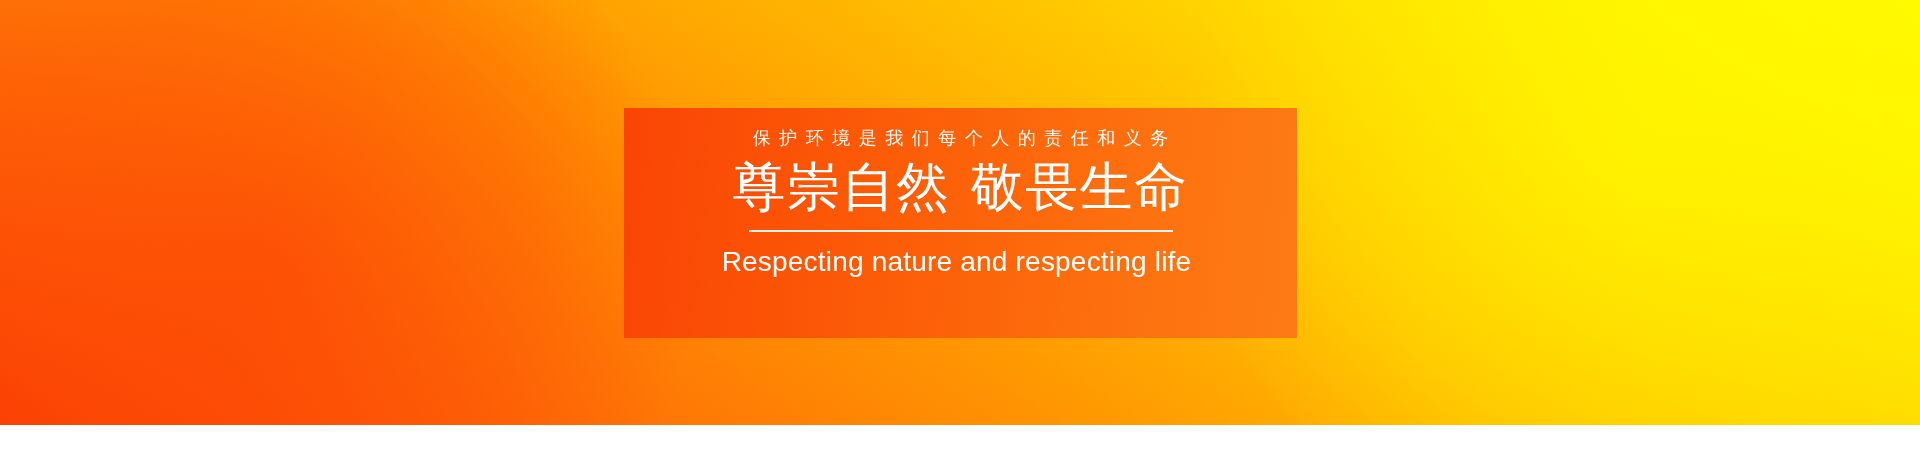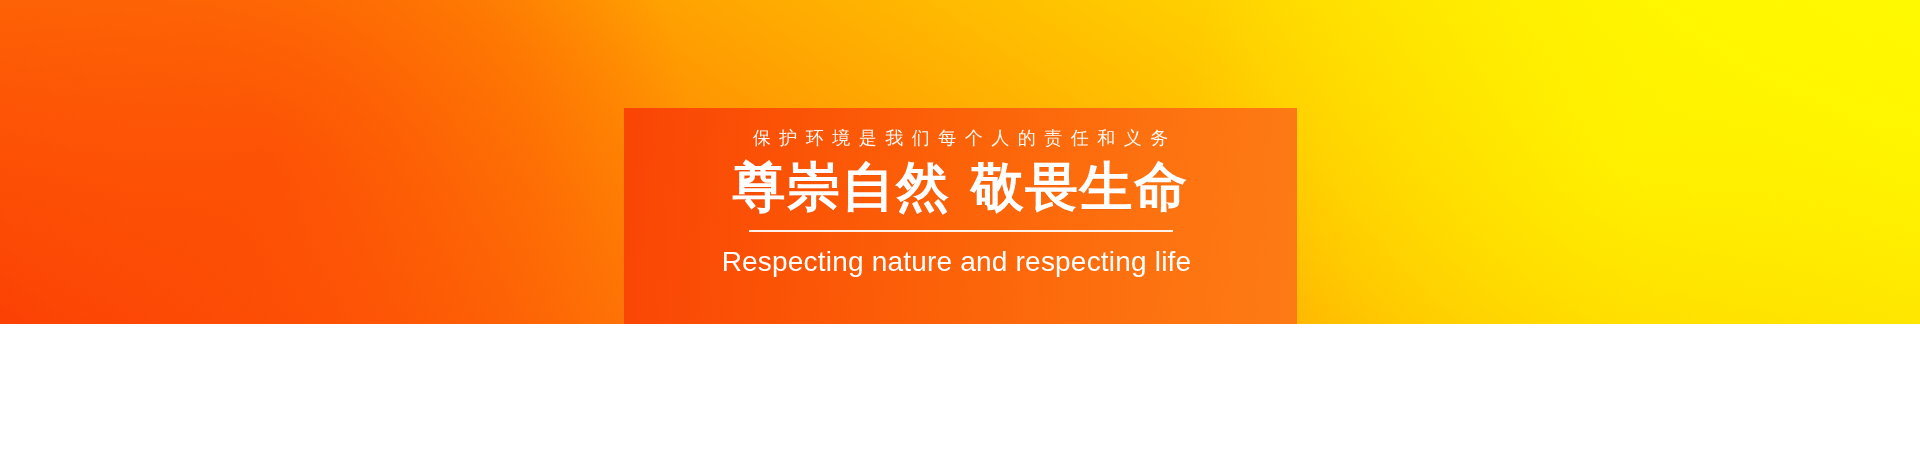--- a/index.html
+++ b/index.html
@@ -5,21 +5,21 @@
 <style>
   html, body {
     margin: 0;
     padding: 0;
     background: #ffffff;
   }
 
   .banner {
     position: relative;
     width: 1920px;
-    height: 324px;
+    height: 425px;
     overflow: hidden;
     font-family: "Liberation Sans", "DejaVu Sans", sans-serif;
     
     background-color: #ff9000;
     background-image:
       linear-gradient(34deg,
         #fb3f04 0%,
         #fd5606 11%,
         #fe7206 24%,
         #ff8f02 39%,
@@ -91,21 +91,21 @@
     white-space: nowrap;
     margin: 0;
     opacity: 0.97;
   }
 
   
   .slogan-headline {
     color: #ffffff;
     font-size: 53px;
     line-height: 1.12;
-    font-weight: 700;
+    font-weight: 400;
     letter-spacing: 1.5px;
     white-space: nowrap;
     margin: 8px 0 0 0;
     text-shadow: 0 1px 0 rgba(190, 50, 0, 0.10);
   }
 
   .slogan-headline .gap {
     display: inline-block;
     width: 20px;
   }

